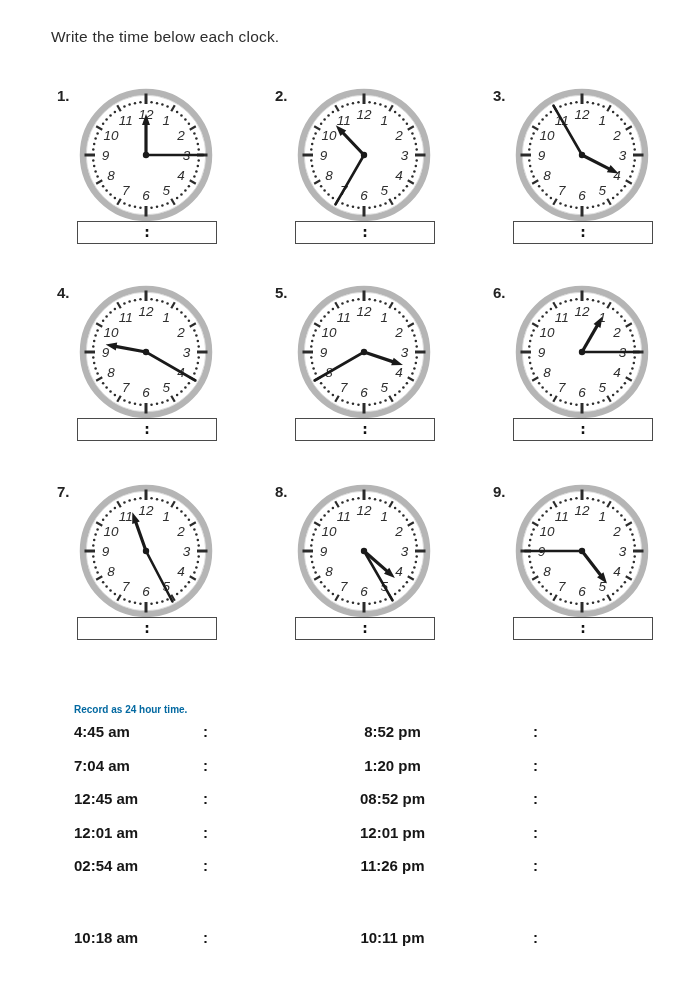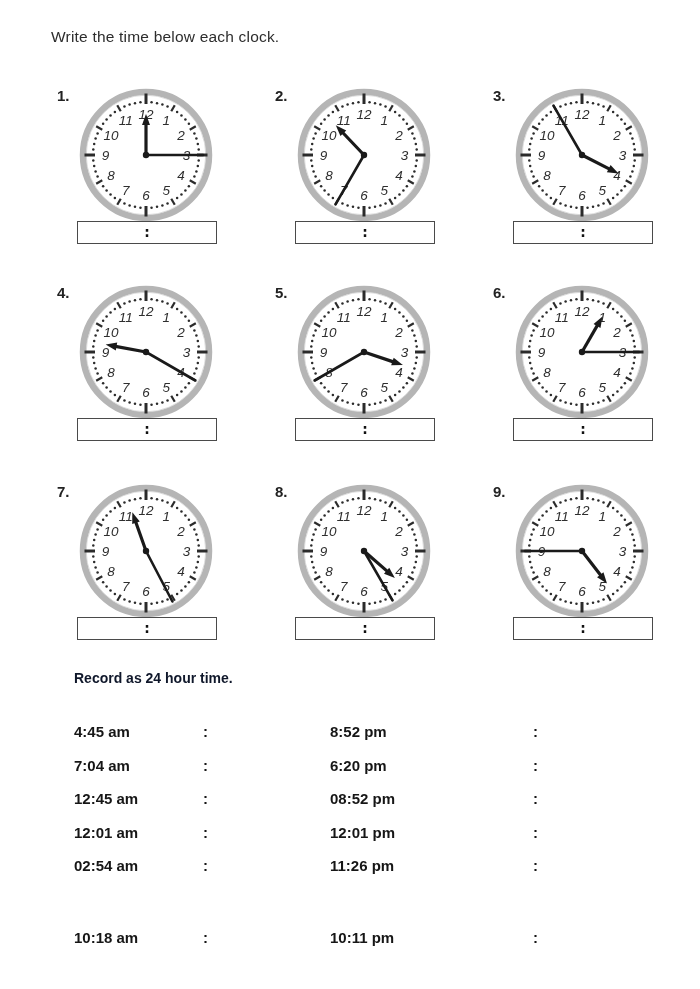--- a/index.html
+++ b/index.html
@@ -6,25 +6,25 @@
   #page{position:relative;width:700px;height:989px;background:#ffffff;overflow:hidden;
         font-family:"Liberation Sans",sans-serif;}
   .title{position:absolute;left:51px;top:28px;font-size:15.5px;color:#2d2d2d;letter-spacing:.2px;}
   .clock-cell{position:absolute;width:180px;height:165px;}
   .clock-num{position:absolute;left:0;top:2px;font-size:15px;font-weight:bold;color:#222;}
   .clock-face{position:absolute;left:19px;top:0;}
   .answer-box{position:absolute;left:20px;top:136px;width:138px;height:21px;background:#fff;
               border:1.8px solid #4a4a4a;display:flex;align-items:center;justify-content:center;}
   .answer-box .colon{font-family:"DejaVu Sans Mono",monospace;font-weight:900;font-size:15px;
               color:#111;line-height:1;}
-  .rec-heading{position:absolute;left:74px;top:670px;font-size:14px;font-weight:bold;color:#0f172a;}
+  .rec-heading{position:absolute;left:74px;top:704px;font-size:10px;font-weight:bold;color:#0369a1;}
   .rec-row{position:absolute;left:0;width:700px;height:18px;}
   .rec-time{position:absolute;font-size:15px;font-weight:bold;color:#161616;white-space:nowrap;}
   .rec-time.left-col{left:74px;}
-  .rec-time.right-col{left:330px;width:125px;text-align:left;}
+  .rec-time.right-col{left:330px;width:125px;text-align:center;}
   .rec-colon{position:absolute;font-size:15px;font-weight:bold;color:#161616;}
   .rec-colon.c1{left:203px;}
   .rec-colon.c2{left:533px;}
   .footer-logo{position:absolute;left:484px;top:954px;display:flex;align-items:center;cursor:pointer;}
   .logo-grid{width:25px;height:25px;display:grid;grid-template-columns:12px 12px;
              grid-template-rows:12px 12px;gap:1px;margin-right:2px;}
   .logo-sq{display:flex;align-items:center;justify-content:center;color:#fff;
            font-size:7px;font-weight:bold;line-height:1;}
   .logo-text{font-size:20px;font-weight:800;letter-spacing:-0.6px;transform:scaleX(.96);
              transform-origin:left center;}
@@ -816,21 +816,21 @@
 
   <div class="rec-row" style="top:723px">
     <div class="rec-time left-col">4:45 am</div>
     <div class="rec-colon c1">:</div>
     <div class="rec-time right-col">8:52 pm</div>
     <div class="rec-colon c2">:</div>
   </div>
   <div class="rec-row" style="top:757px">
     <div class="rec-time left-col">7:04 am</div>
     <div class="rec-colon c1">:</div>
-    <div class="rec-time right-col">6:20 pm</div>
+    <div class="rec-time right-col">1:20 pm</div>
     <div class="rec-colon c2">:</div>
   </div>
   <div class="rec-row" style="top:790px">
     <div class="rec-time left-col">12:45 am</div>
     <div class="rec-colon c1">:</div>
     <div class="rec-time right-col">08:52 pm</div>
     <div class="rec-colon c2">:</div>
   </div>
   <div class="rec-row" style="top:824px">
     <div class="rec-time left-col">12:01 am</div>

